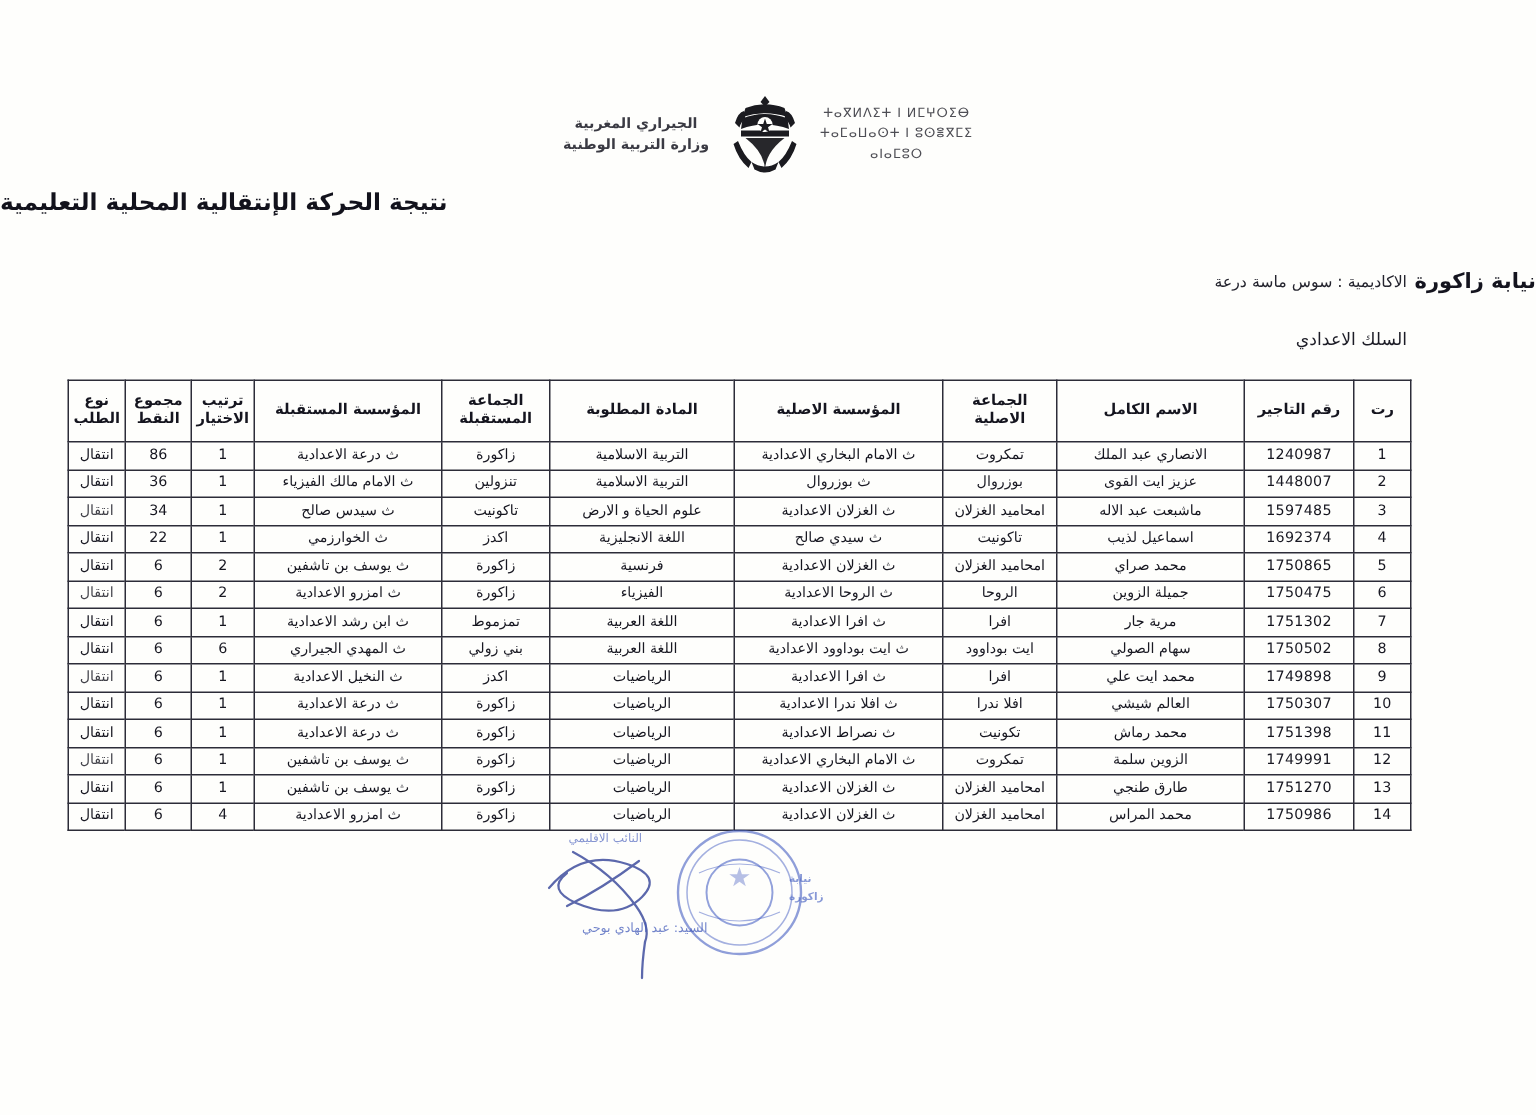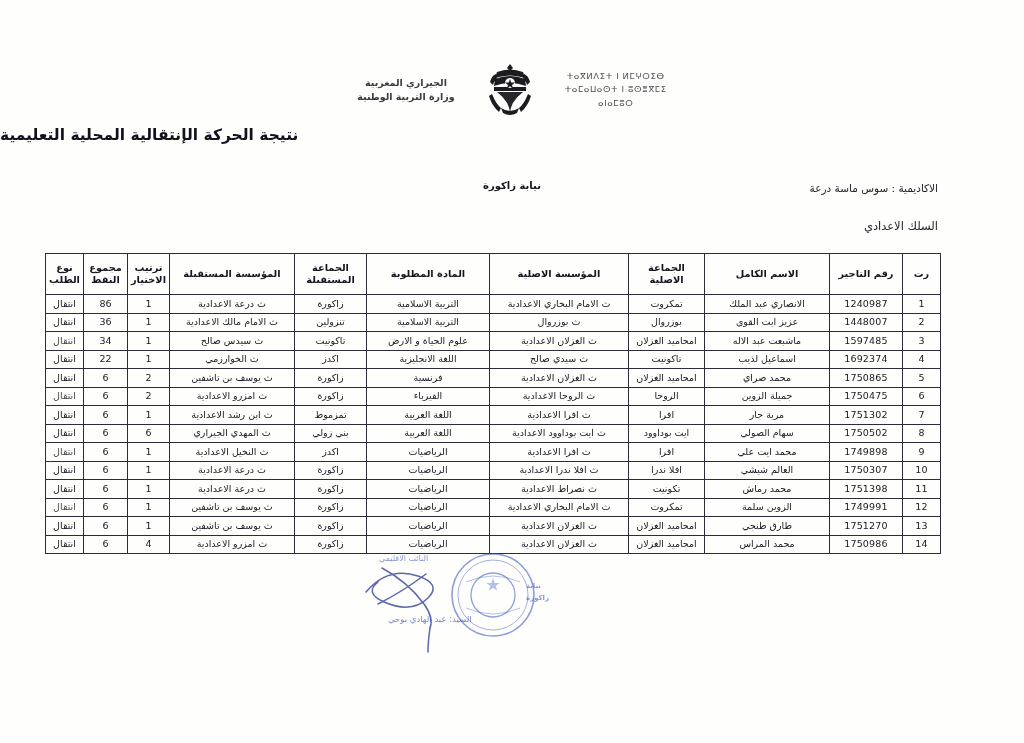--- a/index.html
+++ b/index.html
@@ -32,21 +32,21 @@
     display: flex;
     flex-direction: row;
     justify-content: center;
     align-items: center;
     gap: 18px;
   }
   .crest-block {
     display: flex;
     flex-direction: row;
     align-items: center;
-    gap: 32px;
+    gap: 14px;
   }
   .ministry-ar {
     font-size: 9.5px;
     line-height: 1.5;
     text-align: center;
     color: #20202a;
     font-weight: 700;
     filter: blur(0.25px);
     opacity: .88;
     direction: rtl;
@@ -94,22 +94,22 @@
     top: 219px;
     right: 86px;
     font-size: 11.5px;
     color: #1c1c26;
   }
   .delegation-line {
     position: absolute;
     top: 180px;
     left: 0;
     right: 0;
-    text-align: center;
-    font-size: 10px;
+    text-align: right;
+    font-size: 14px;
     font-weight: 700;
     color: #14141e;
   }
 
   
   .table-wrap {
     position: absolute;
     top: 253px;
     right: 83px;
     width: 859px;
@@ -327,21 +327,21 @@
             <td class="type">انتقال</td>
           </tr>
           <tr>
             <td class="num">2</td>
             <td class="reg">1448007</td>
             <td>عزيز ايت القوى</td>
             <td>بوزروال</td>
             <td class="instio">ث بوزروال</td>
             <td>التربية الاسلامية</td>
             <td>تنزولين</td>
-            <td class="instid">ث الامام مالك الاعدادية</td>
+            <td class="instid">ث الامام مالك الفيزياء</td>
             <td class="rank">1</td>
             <td class="pts">36</td>
             <td class="type">انتقال</td>
           </tr>
           <tr>
             <td class="num">3</td>
             <td class="reg">1597485</td>
             <td>ماشبعت عبد الاله</td>
             <td>امحاميد الغزلان</td>
             <td class="instio">ث الغزلان الاعدادية</td>

